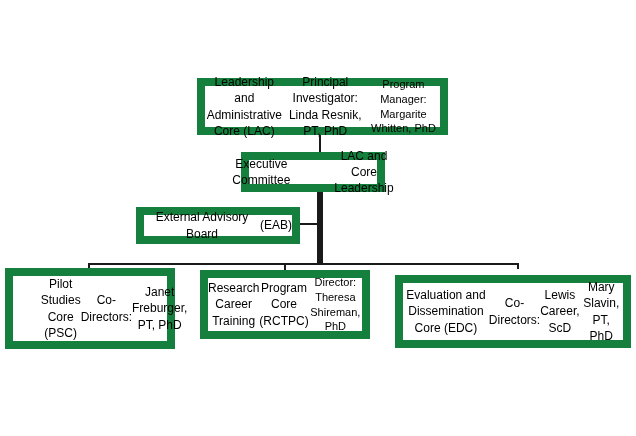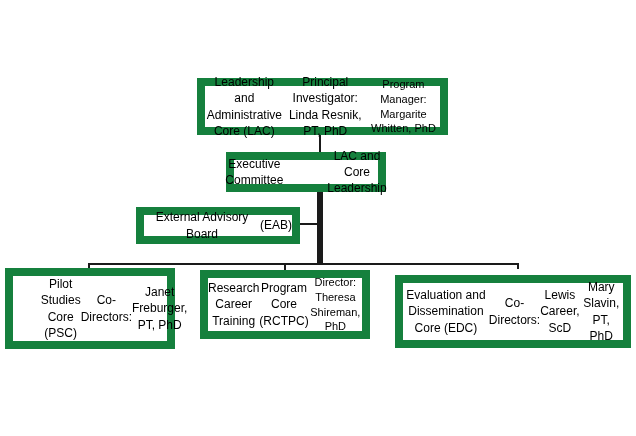--- a/index.html
+++ b/index.html
@@ -47,21 +47,21 @@
   <div class="connector" style="left:88px; top:263px; width:2px; height:6px;"></div>
   <div class="connector" style="left:284px; top:263px; width:2px; height:8px;"></div>
   <div class="connector" style="left:517px; top:263px; width:2px; height:6px;"></div>
 
   <div class="node" style="left:197px; top:78px; width:251px; height:57px;">
     <div class="t12">Leadership and Administrative Core (LAC)</div>
     <div class="t12">Principal Investigator: Linda Resnik, PT, PhD</div>
     <div class="t11">Program Manager: Margarite Whitten, PhD</div>
   </div>
 
-  <div class="node" style="left:226px; top:152px; width:160px; height:40px;gap:44px;">
+  <div class="node" style="left:241px; top:152px; width:144px; height:40px;gap:44px;">
     <div class="t12">Executive Committee</div>
     <div class="t12">LAC and Core Leadership</div>
   </div>
 
   <div class="node" style="left:136px; top:207px; width:164px; height:37px;">
     <div class="t12">External Advisory Board</div>
     <div class="t12">(EAB)</div>
   </div>
 
   <div class="node" style="left:5px; top:268px; width:170px; height:81px;padding-left:48px;">

